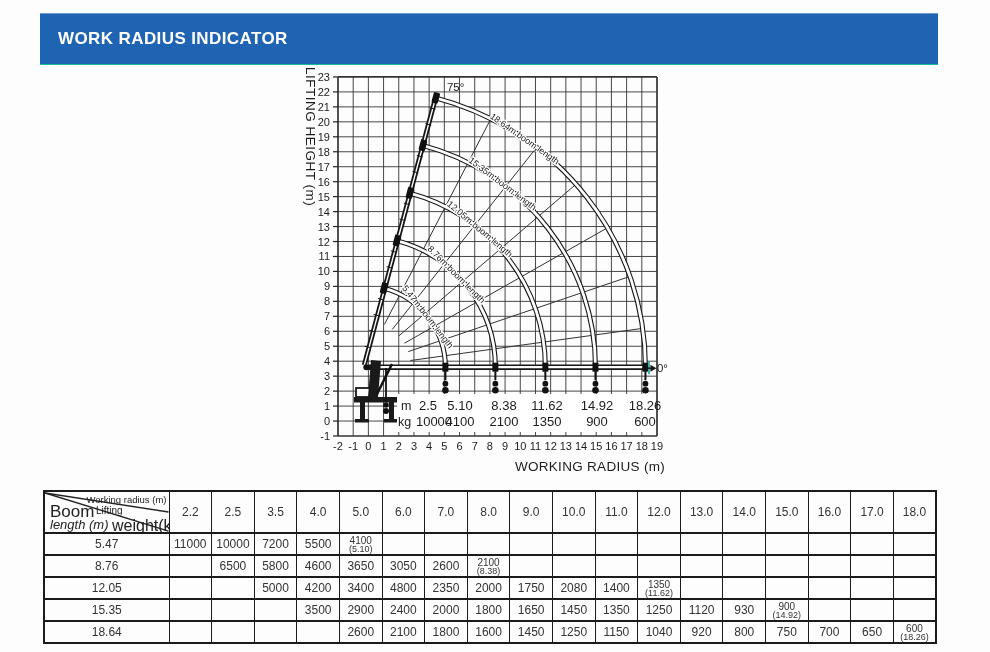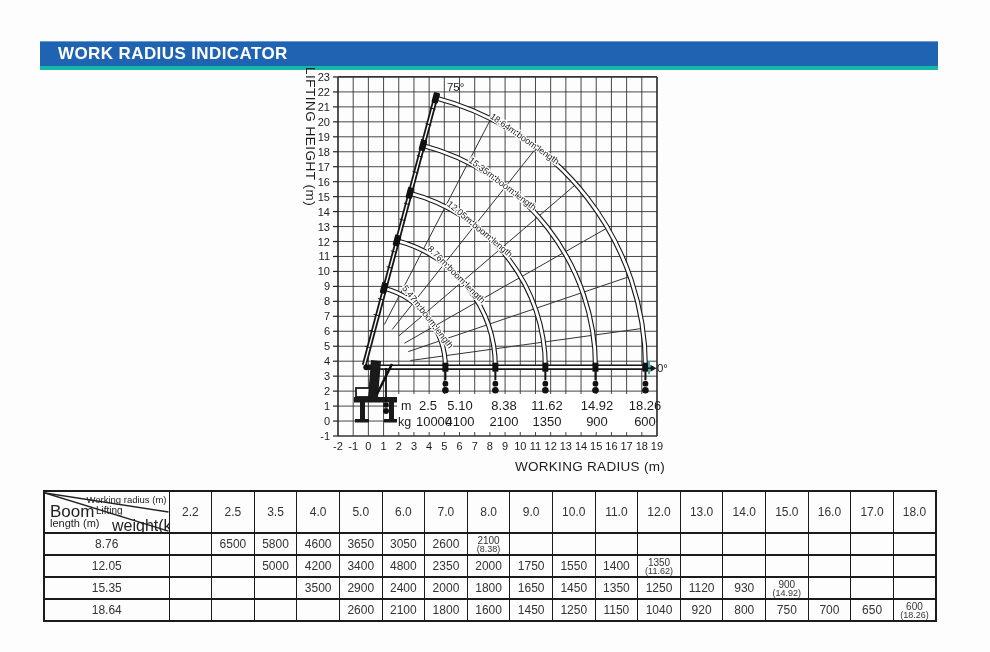--- a/index.html
+++ b/index.html
@@ -2,23 +2,23 @@
 <html><head>
 <meta charset="utf-8">
 <style>
   html,body{margin:0;padding:0;}
   body{
     width:990px;height:652px;position:relative;overflow:hidden;
     background:#fdfdfd;font-family:"Liberation Sans",sans-serif;
   }
   
   .title-bar{
-    position:absolute;left:40px;top:13px;width:898px;height:29px;
-    background:#1f63b3;border-top:1px solid #6d9bd4;border-bottom:4px solid #14b8a6;
-    box-sizing:border-box;display:flex;align-items:center;margin-top:28px;
+    position:absolute;left:40px;top:13px;width:898px;height:52px;
+    background:#1f63b3;border-top:1px solid #6d9bd4;border-bottom:1px solid #14b8a6;
+    box-sizing:border-box;display:flex;align-items:center;
   }
   .title-bar span{
     color:#ffffff;font-size:17px;font-weight:bold;letter-spacing:.4px;padding-left:18px;
   }
   
   #chart-svg{position:absolute;left:0;top:0;}
   
   table.load{
     position:absolute;left:43px;top:490px;width:894px;
     border-collapse:collapse;table-layout:fixed;
@@ -36,21 +36,21 @@
   td{font-size:12px;}
   .cv2a{font-size:10px;line-height:9px;padding-top:2px;}
   .cv2b{font-size:9px;line-height:9px;}
   th.corner{position:relative;padding:0;}
   th.corner svg.diag{position:absolute;left:0;top:0;width:100%;height:100%;}
   th.corner span{position:absolute;font-weight:normal;color:#222;white-space:nowrap;}
   .c-wr{top:2px;right:2px;font-size:9.5px;}
   .c-l1{top:13px;left:51px;font-size:10px;}
   .c-l2{top:25px;left:67px;font-size:16px;}
   .c-b1{top:10px;left:5px;font-size:17px;}
-  .c-b2{top:25px;left:5px;font-size:11px;}
+  .c-b2{top:25px;left:5px;font-size:13px;font-style:italic;}
 </style>
 </head>
 <body>
 
 <div class="title-bar">
   <span>WORK RADIUS INDICATOR</span>
 </div>
 
 <svg id="chart-svg" width="990" height="490" viewBox="0 0 990 490">
     <g>
@@ -332,20 +332,44 @@
         <th class="colh">13.0</th>
         <th class="colh">14.0</th>
         <th class="colh">15.0</th>
         <th class="colh">16.0</th>
         <th class="colh">17.0</th>
         <th class="colh">18.0</th>
       </tr>
   </thead>
   <tbody id="table-body">
       <tr>
+        <th class="rowh">5.47</th>
+        <td>11000</td>
+        <td>10000</td>
+        <td>7200</td>
+        <td>5500</td>
+        <td>
+          <div class="cv2a">4100</div>
+          <div class="cv2b">(5.10)</div>
+        </td>
+        <td></td>
+        <td></td>
+        <td></td>
+        <td></td>
+        <td></td>
+        <td></td>
+        <td></td>
+        <td></td>
+        <td></td>
+        <td></td>
+        <td></td>
+        <td></td>
+        <td></td>
+      </tr>
+      <tr>
         <th class="rowh">8.76</th>
         <td></td>
         <td>6500</td>
         <td>5800</td>
         <td>4600</td>
         <td>3650</td>
         <td>3050</td>
         <td>2600</td>
         <td>
           <div class="cv2a">2100</div>
@@ -366,21 +390,21 @@
         <th class="rowh">12.05</th>
         <td></td>
         <td></td>
         <td>5000</td>
         <td>4200</td>
         <td>3400</td>
         <td>4800</td>
         <td>2350</td>
         <td>2000</td>
         <td>1750</td>
-        <td>1550</td>
+        <td>2080</td>
         <td>1400</td>
         <td>
           <div class="cv2a">1350</div>
           <div class="cv2b">(11.62)</div>
         </td>
         <td></td>
         <td></td>
         <td></td>
         <td></td>
         <td></td>

